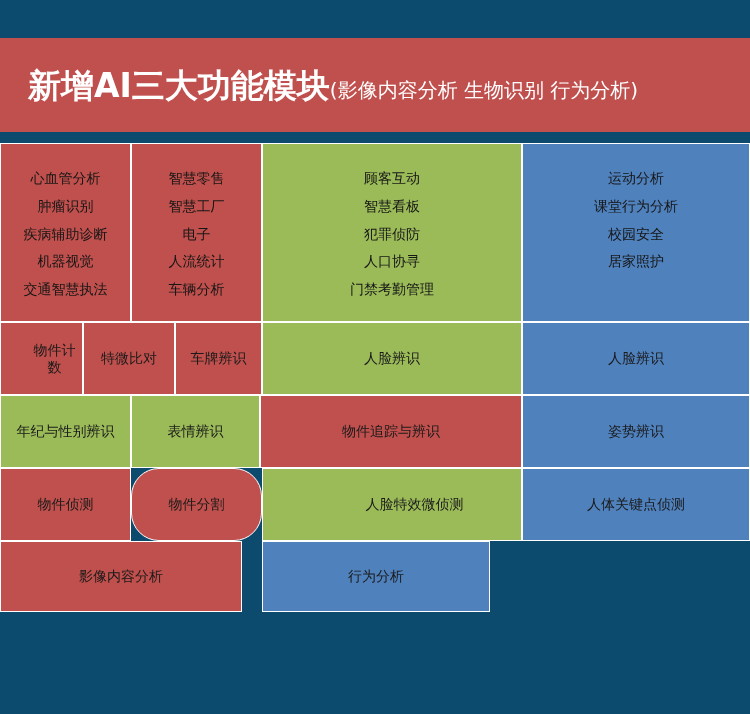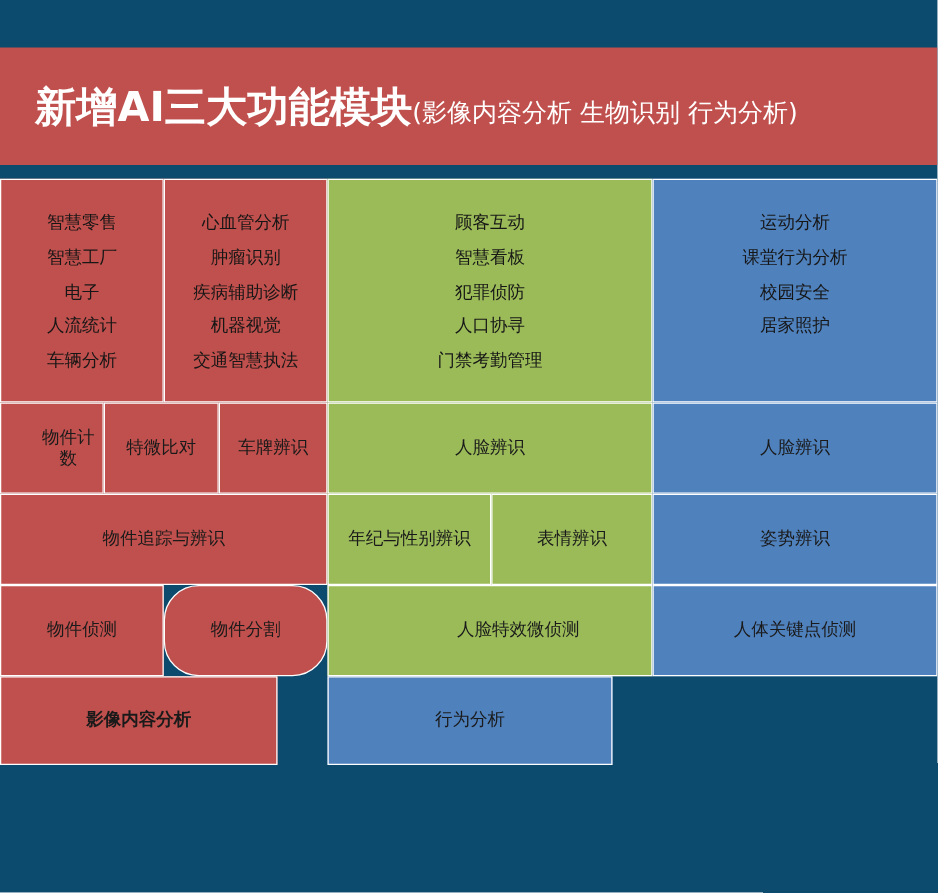--- a/index.html
+++ b/index.html
@@ -114,54 +114,54 @@
   .r3-green-b { width: 129px; }
   .r3-blue    { width: 228px; }
 
   
   .r4-red-a { width: 131px; }
   .r4-red-b { width: 131px; border-radius: 28px; }
   .r4-green { width: 260px; padding-left: 45px; }
   .r4-blue  { width: 228px; }
 
   
-  .r5-red   { width: 222px; font-weight: bold; }
+  .r5-red   { width: 242px; }
   .r5-green { width: 260px; }
   .r5-blue  { width: 228px; }
 </style>
 </head>
 <body>
 
 <div id="page">
 
   <div class="header-band">
     <div class="header-title">
       <span class="header-main">新增AI三大功能模块</span>
       <span class="header-sub">(影像内容分析 生物识别 行为分析)</span>
     </div>
   </div>
 
   <div class="grid">
 
     <div class="grid-row row-1">
       <div class="seg seg-red">
+        <div class="cell red cell-list r1-red-b">
+          <span class="li">心血管分析</span>
+          <span class="li">肿瘤识别</span>
+          <span class="li">疾病辅助诊断</span>
+          <span class="li">机器视觉</span>
+          <span class="li">交通智慧执法</span>
+        </div>
         <div class="cell red cell-list r1-red-a">
           <span class="li">智慧零售</span>
           <span class="li">智慧工厂</span>
           <span class="li">电子</span>
           <span class="li">人流统计</span>
           <span class="li">车辆分析</span>
         </div>
-        <div class="cell red cell-list r1-red-b">
-          <span class="li">心血管分析</span>
-          <span class="li">肿瘤识别</span>
-          <span class="li">疾病辅助诊断</span>
-          <span class="li">机器视觉</span>
-          <span class="li">交通智慧执法</span>
-        </div>
       </div>
       <div class="seg seg-green">
         <div class="cell green cell-list r1-green">
           <span class="li">顾客互动</span>
           <span class="li">智慧看板</span>
           <span class="li">犯罪侦防</span>
           <span class="li">人口协寻</span>
           <span class="li">门禁考勤管理</span>
         </div>
       </div>
@@ -183,27 +183,27 @@
       </div>
       <div class="seg seg-green">
         <div class="cell green r2-green">人脸辨识</div>
       </div>
       <div class="seg seg-blue">
         <div class="cell blue r2-blue">人脸辨识</div>
       </div>
     </div>
 
     <div class="grid-row row-3">
-      <div class="seg seg-red">
-        <div class="cell red r3-red">物件追踪与辨识</div>
-      </div>
       <div class="seg seg-green">
         <div class="cell green r3-green-a">年纪与性别辨识</div>
         <div class="cell green r3-green-b">表情辨识</div>
       </div>
+      <div class="seg seg-red">
+        <div class="cell red r3-red">物件追踪与辨识</div>
+      </div>
       <div class="seg seg-blue">
         <div class="cell blue r3-blue">姿势辨识</div>
       </div>
     </div>
 
     <div class="grid-row row-4">
       <div class="seg seg-red">
         <div class="cell red r4-red-a">物件侦测</div>
         <div class="cell red r4-red-b">物件分割</div>
       </div>

